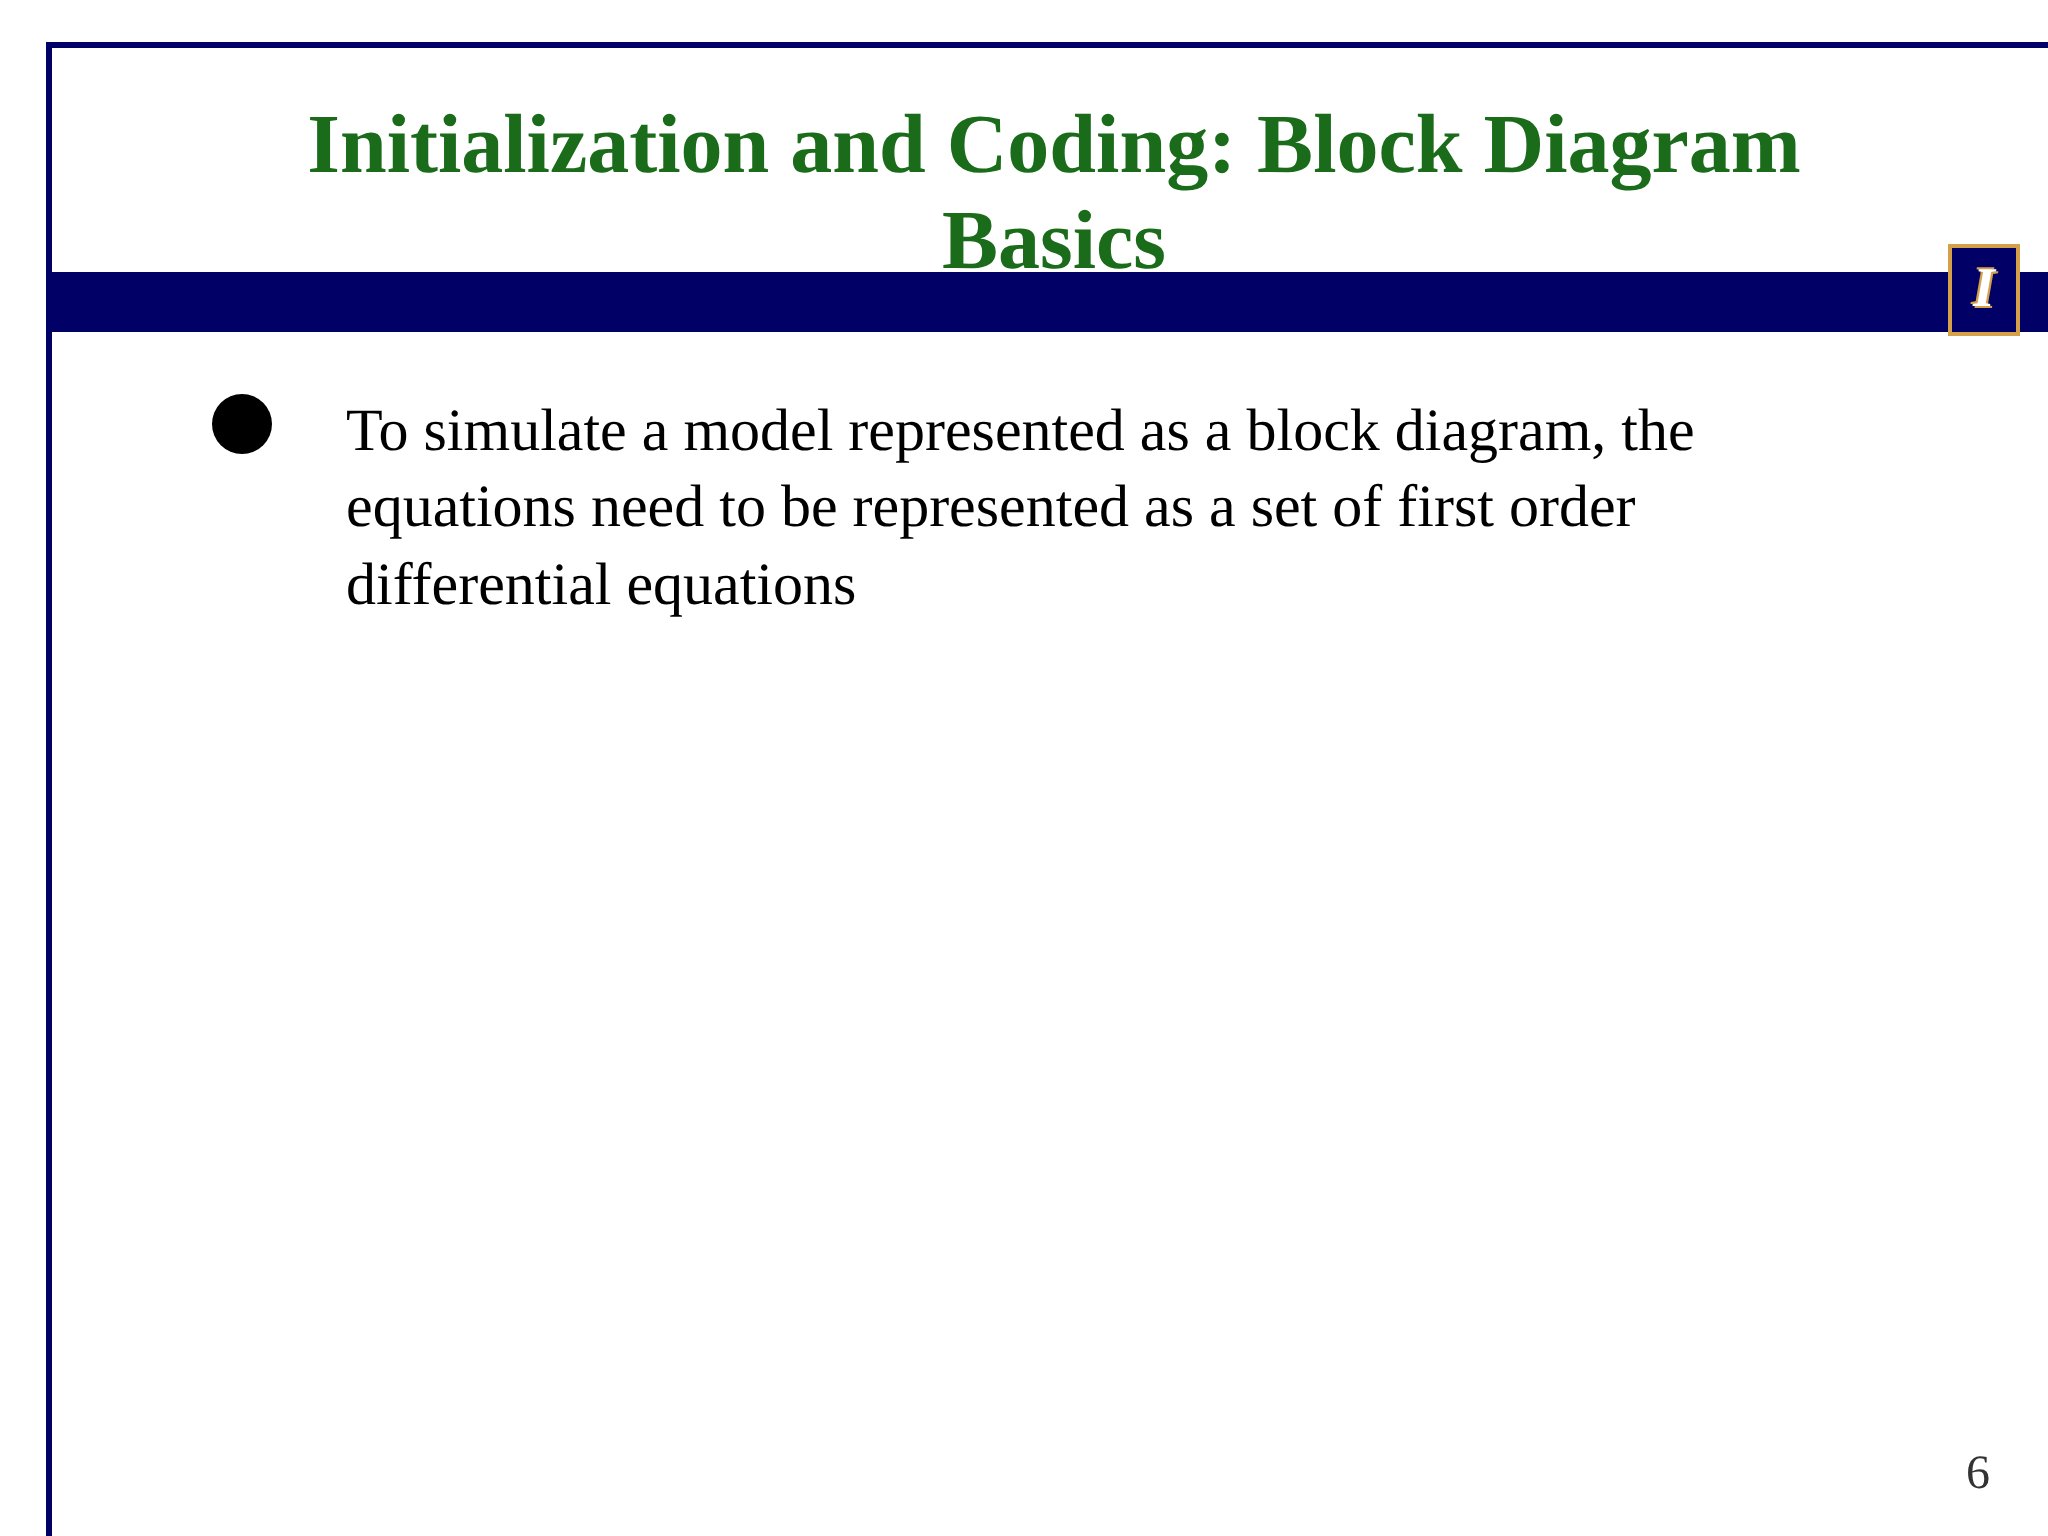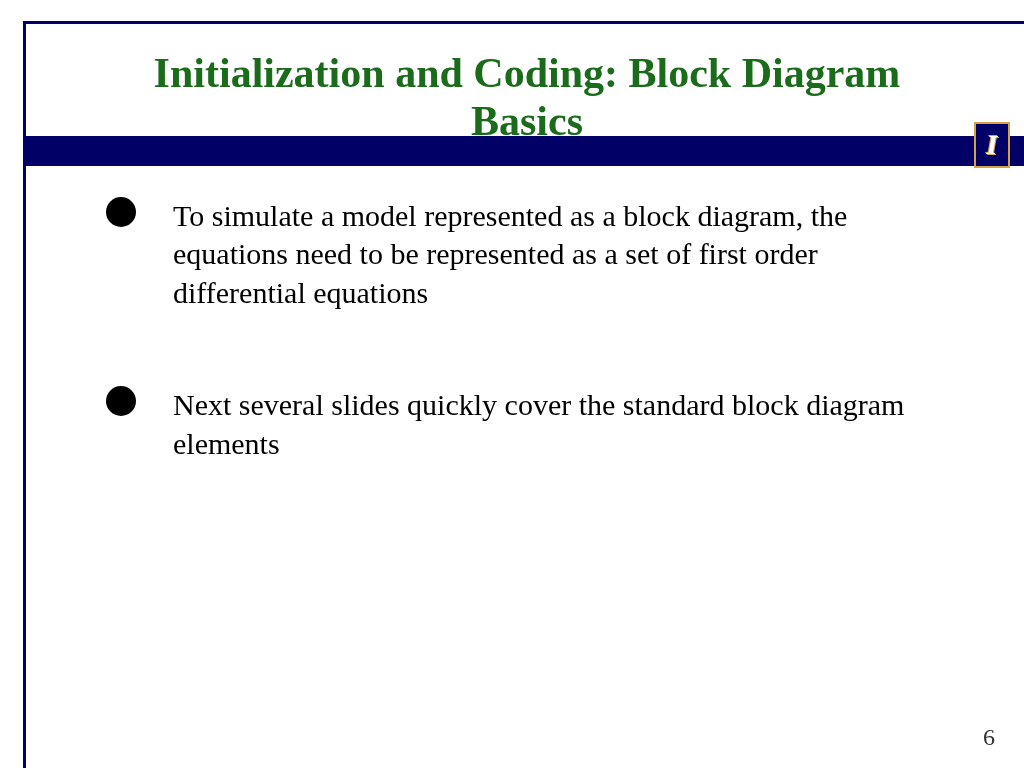--- a/index.html
+++ b/index.html
@@ -102,19 +102,15 @@
   <h1 class="title">Initialization and Coding: Block Diagram Basics</h1>
   <div class="divider"></div>
   <div class="logo">
     <span class="logo-inner">I</span>
   </div>
   <div class="content">
     <div class="bullet-item">
       <div class="bullet-dot"></div>
       <div class="bullet-text">To simulate a model represented as a block diagram, the equations need to be represented as a set of first order differential equations</div>
     </div>
-    <div class="bullet-item">
-      <div class="bullet-dot"></div>
-      <div class="bullet-text">Next several slides quickly cover the standard block diagram elements</div>
-    </div>
   </div>
   <div class="page-number">6</div>
 </div>
 
 </body></html>

